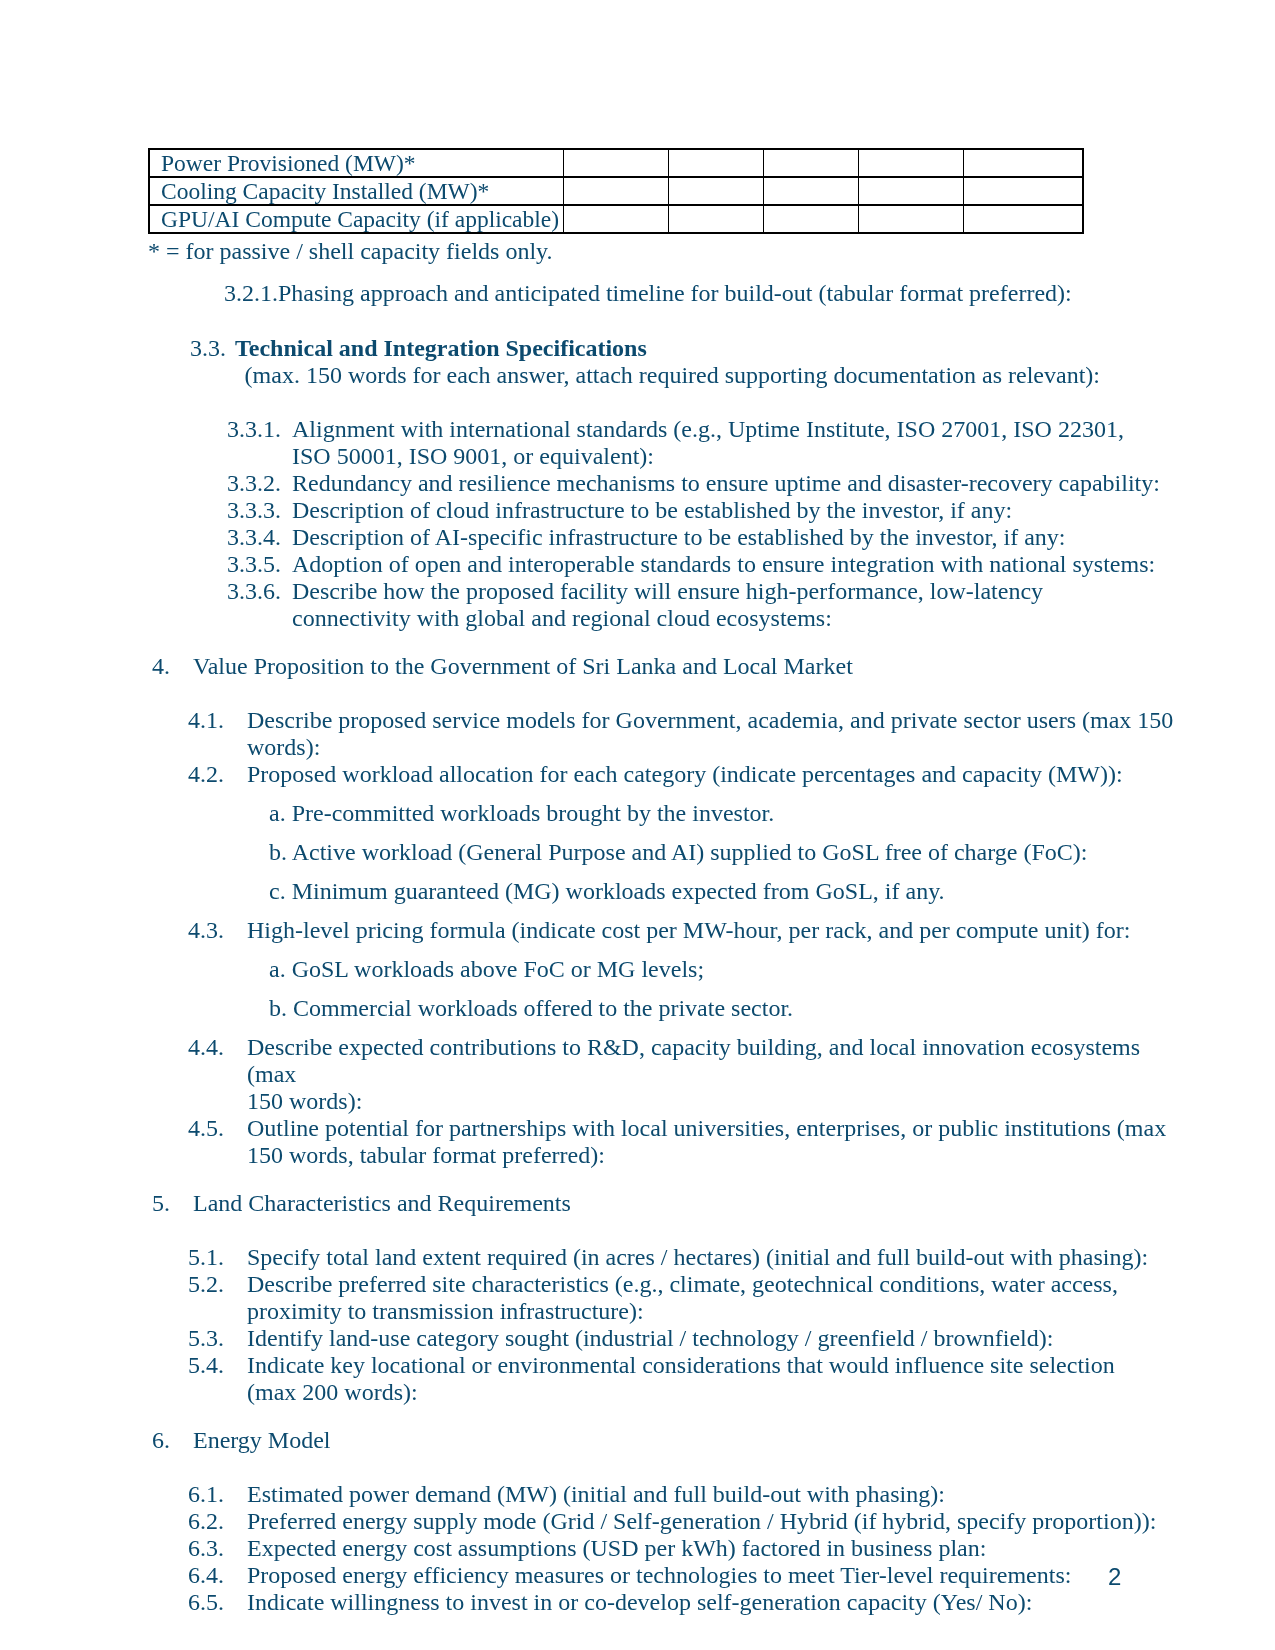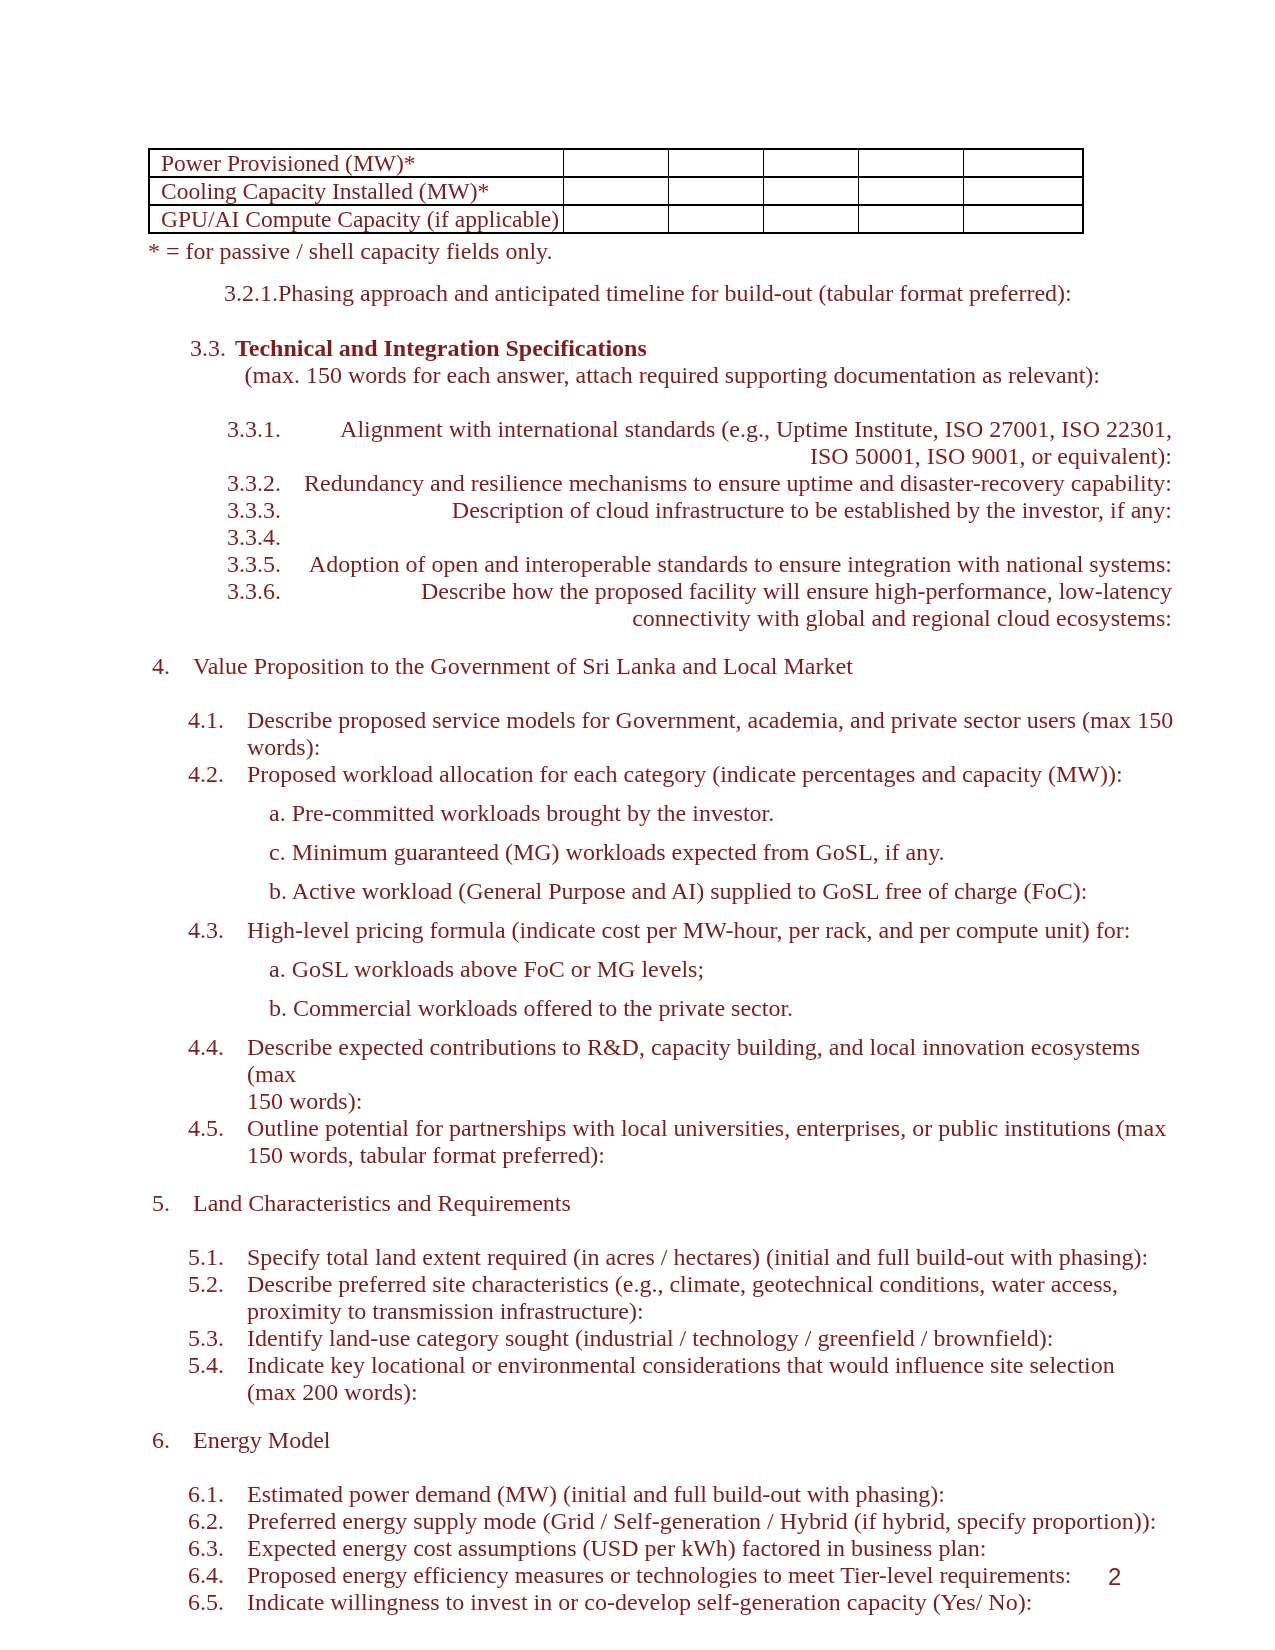--- a/index.html
+++ b/index.html
@@ -6,21 +6,21 @@
   .page {
     position: relative;
     width: 1248px;
     height: 1650px;
     background: #ffffff;
     box-sizing: border-box;
     padding: 148px 148px 0 148px;
     font-family: "Liberation Serif", "DejaVu Serif", serif;
     font-size: 24px;
     line-height: 27px;
-    color: #7f1d1d;
+    color: #0c4a6e;
     overflow: hidden;
   }
   
   table.cap {
     border-collapse: collapse;
     table-layout: fixed;
     width: 934px;
     border: 2px solid #000;
   }
   table.cap td {
@@ -39,21 +39,21 @@
   .phasing { margin: 15px 0 0 76px; }
   
   .h33 { margin: 28px 0 0 42px; }
   .h33 .num { display: inline-block; width: 45px; font-weight: normal; }
   .h33 .ttl { font-weight: bold; }
   .note33 { margin: 0 0 0 87px; text-align: right; }
   
   .l3 { margin-top: 27px; }
   .l3 .row { display: flex; }
   .l3 .num { margin-left: 79px; width: 65px; flex: none; }
-  .l3 .txt { white-space: pre-wrap; width: 880px; flex: none; text-align: right; }
+  .l3 .txt { white-space: pre-wrap; width: 880px; flex: none; }
   
   .sec { margin: 21px 0 0 4px; font-weight: normal; }
   .sec .num { display: inline-block; width: 41px; }
   
   .l2 { margin-top: 27px; }
   .l2 .row { display: flex; }
   .l2 .num { margin-left: 40px; width: 59px; flex: none; }
   .l2 .txt { white-space: pre-wrap; width: 940px; flex: none; }
   .l2 .sub { margin-left: 121px; white-space: pre-wrap; }
   p { margin: 12px; }
@@ -127,20 +127,21 @@
     <div class="row">
       <span class="num">3.3.2.</span>
         <span class="txt">Redundancy and resilience mechanisms to ensure uptime and disaster-recovery capability:</span>
     </div>
     <div class="row">
       <span class="num">3.3.3.</span>
         <span class="txt">Description of cloud infrastructure to be established by the investor, if any:</span>
     </div>
     <div class="row">
       <span class="num">3.3.4.</span>
+        <span class="txt">Description of AI-specific infrastructure to be established by the investor, if any:</span>
     </div>
     <div class="row">
       <span class="num">3.3.5.</span>
         <span class="txt">Adoption of open and interoperable standards to ensure integration with national systems:</span>
     </div>
     <div class="row">
       <span class="num">3.3.6.</span>
         <span class="txt">Describe how the proposed facility will ensure high-performance, low-latency
 connectivity with global and regional cloud ecosystems:</span>
     </div>
@@ -153,22 +154,22 @@
     <div class="row">
       <span class="num">4.1.</span>
         <span class="txt">Describe proposed service models for Government, academia, and private sector users (max 150
 words):</span>
     </div>
     <div class="row">
       <span class="num">4.2.</span>
         <span class="txt">Proposed workload allocation for each category (indicate percentages and capacity (MW)):</span>
     </div>
     <p class="sub">a. Pre-committed workloads brought by the investor.</p>
+    <p class="sub">b. Active workload (General Purpose and AI) supplied to GoSL free of charge (FoC):</p>
     <p class="sub">c. Minimum guaranteed (MG) workloads expected from GoSL, if any.</p>
-    <p class="sub">b. Active workload (General Purpose and AI) supplied to GoSL free of charge (FoC):</p>
     <div class="row">
       <span class="num">4.3.</span>
         <span class="txt">High-level pricing formula (indicate cost per MW-hour, per rack, and per compute unit) for:</span>
     </div>
     <p class="sub">a. GoSL workloads above FoC or MG levels;</p>
     <p class="sub">b. Commercial workloads offered to the private sector.</p>
     <div class="row">
       <span class="num">4.4.</span>
         <span class="txt">Describe expected contributions to R&amp;D, capacity building, and local innovation ecosystems (max
 150 words):</span>

